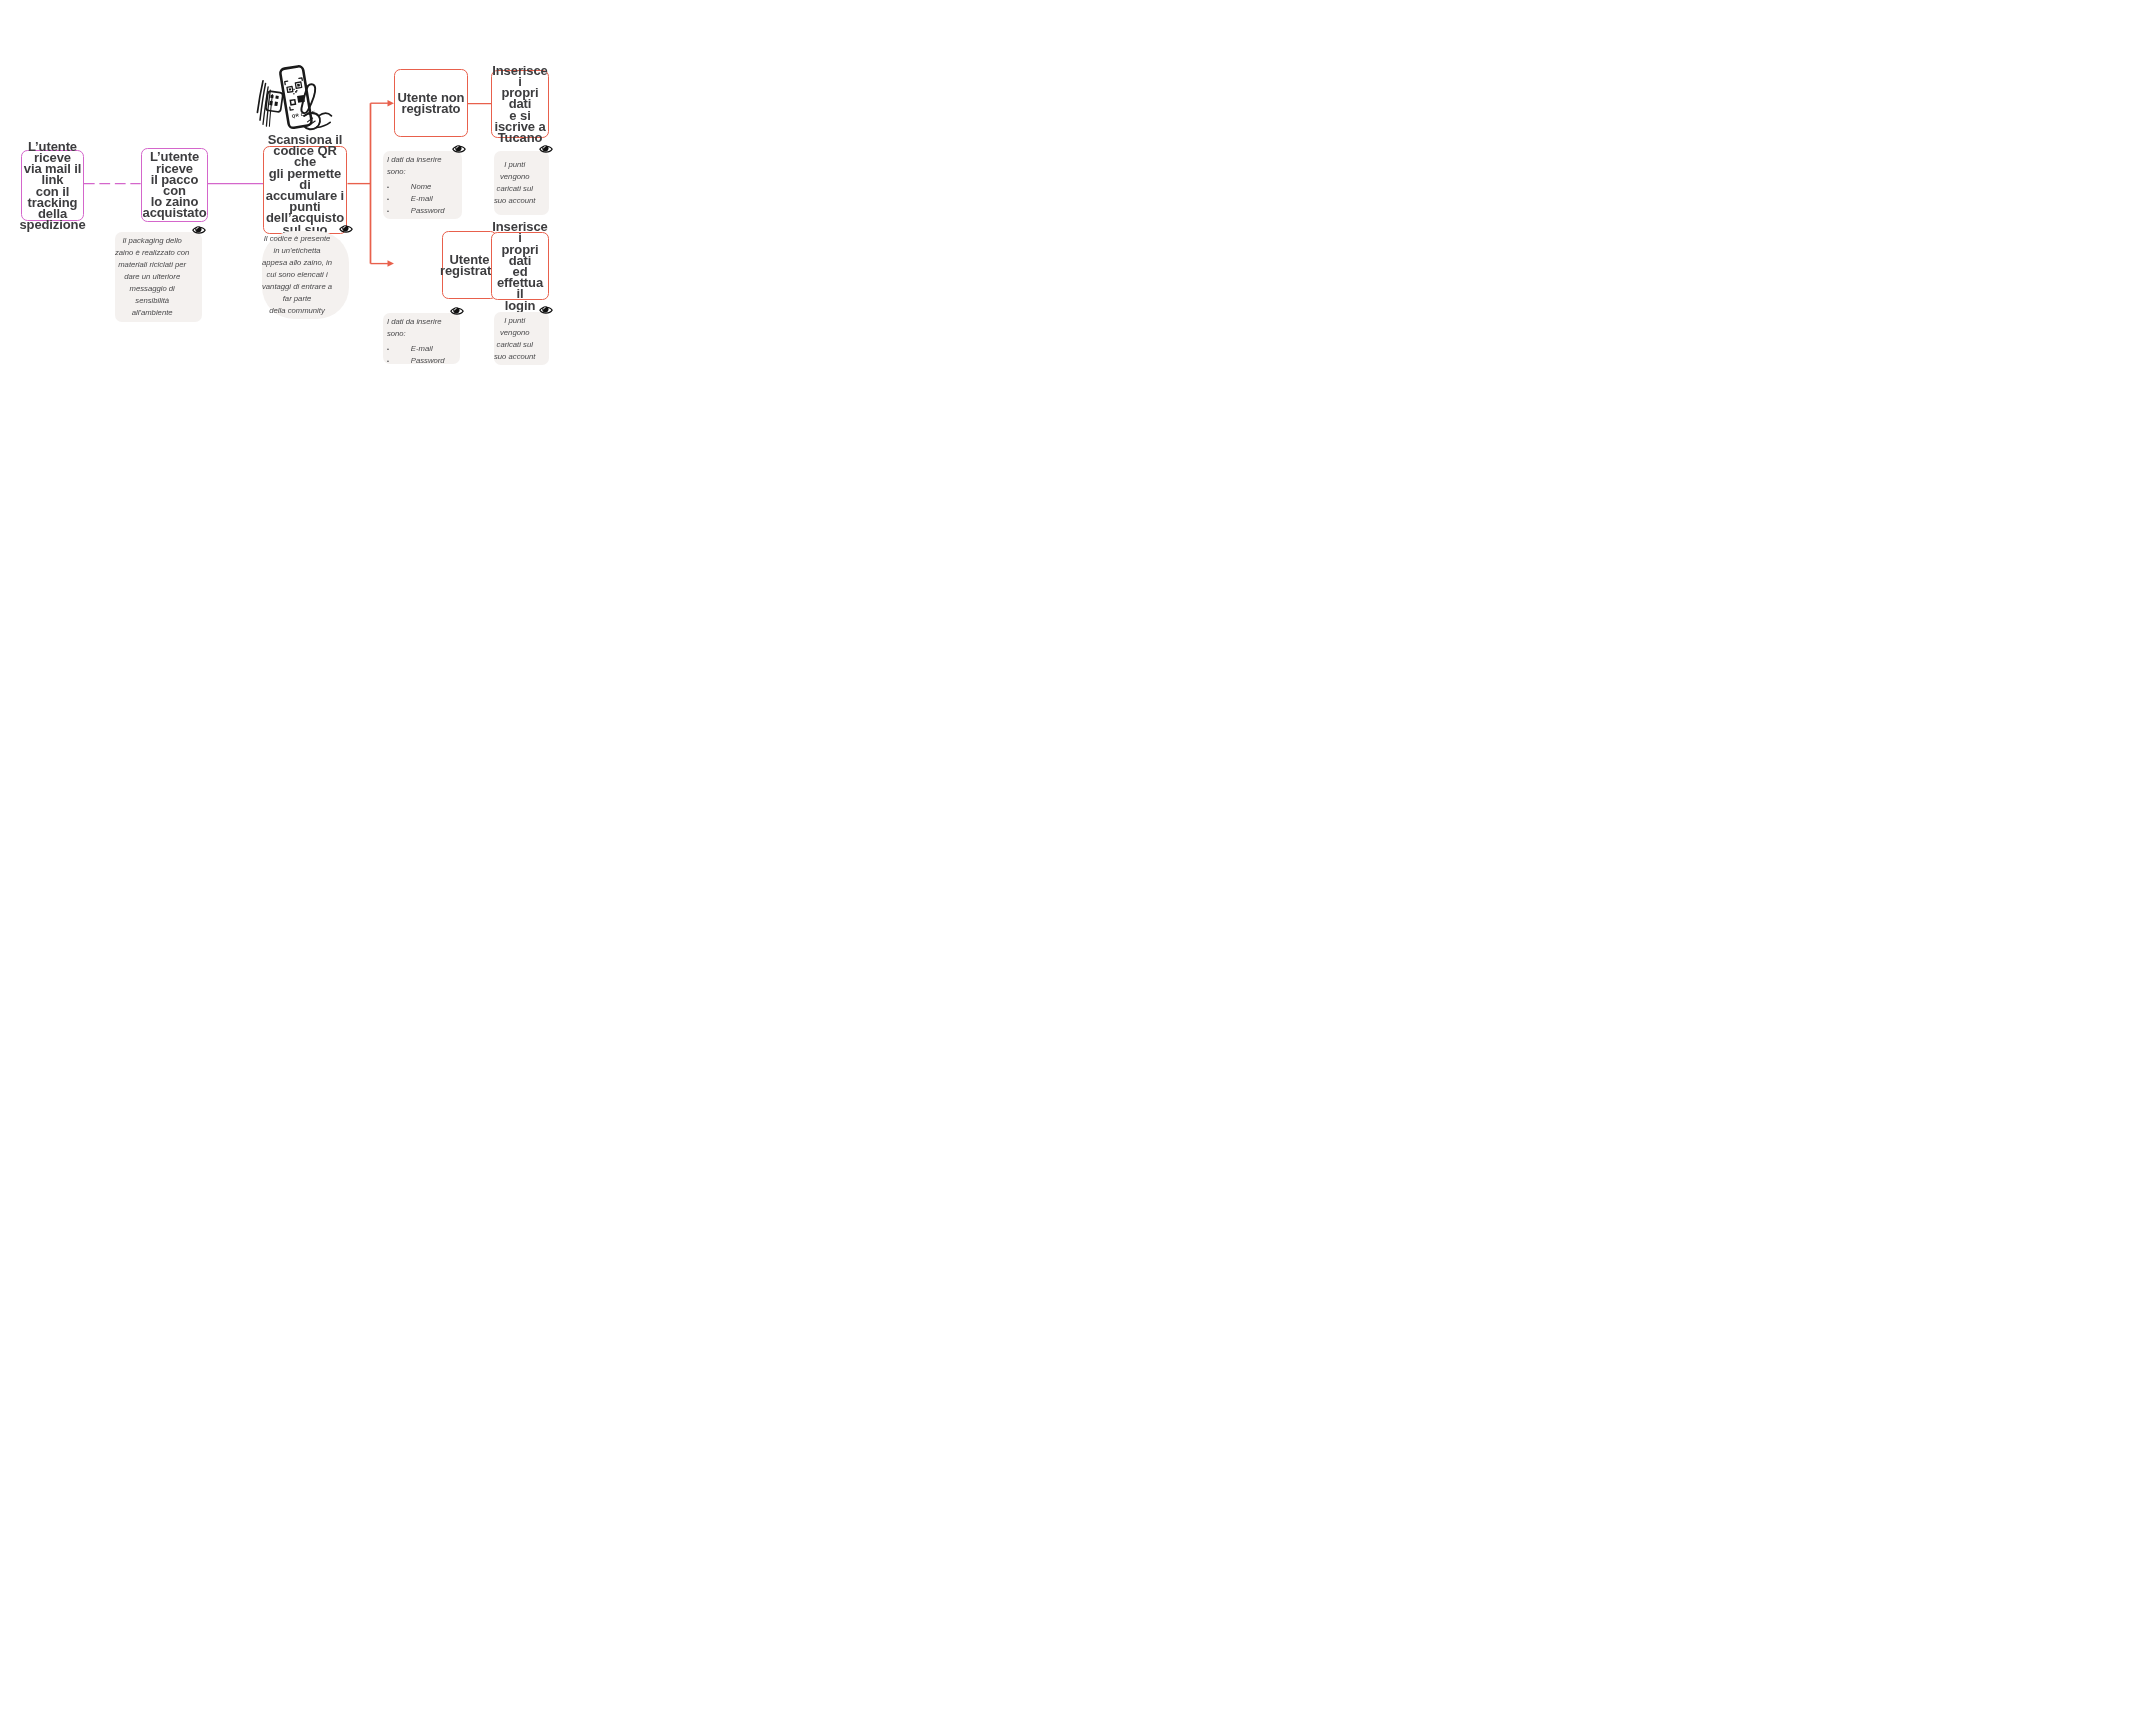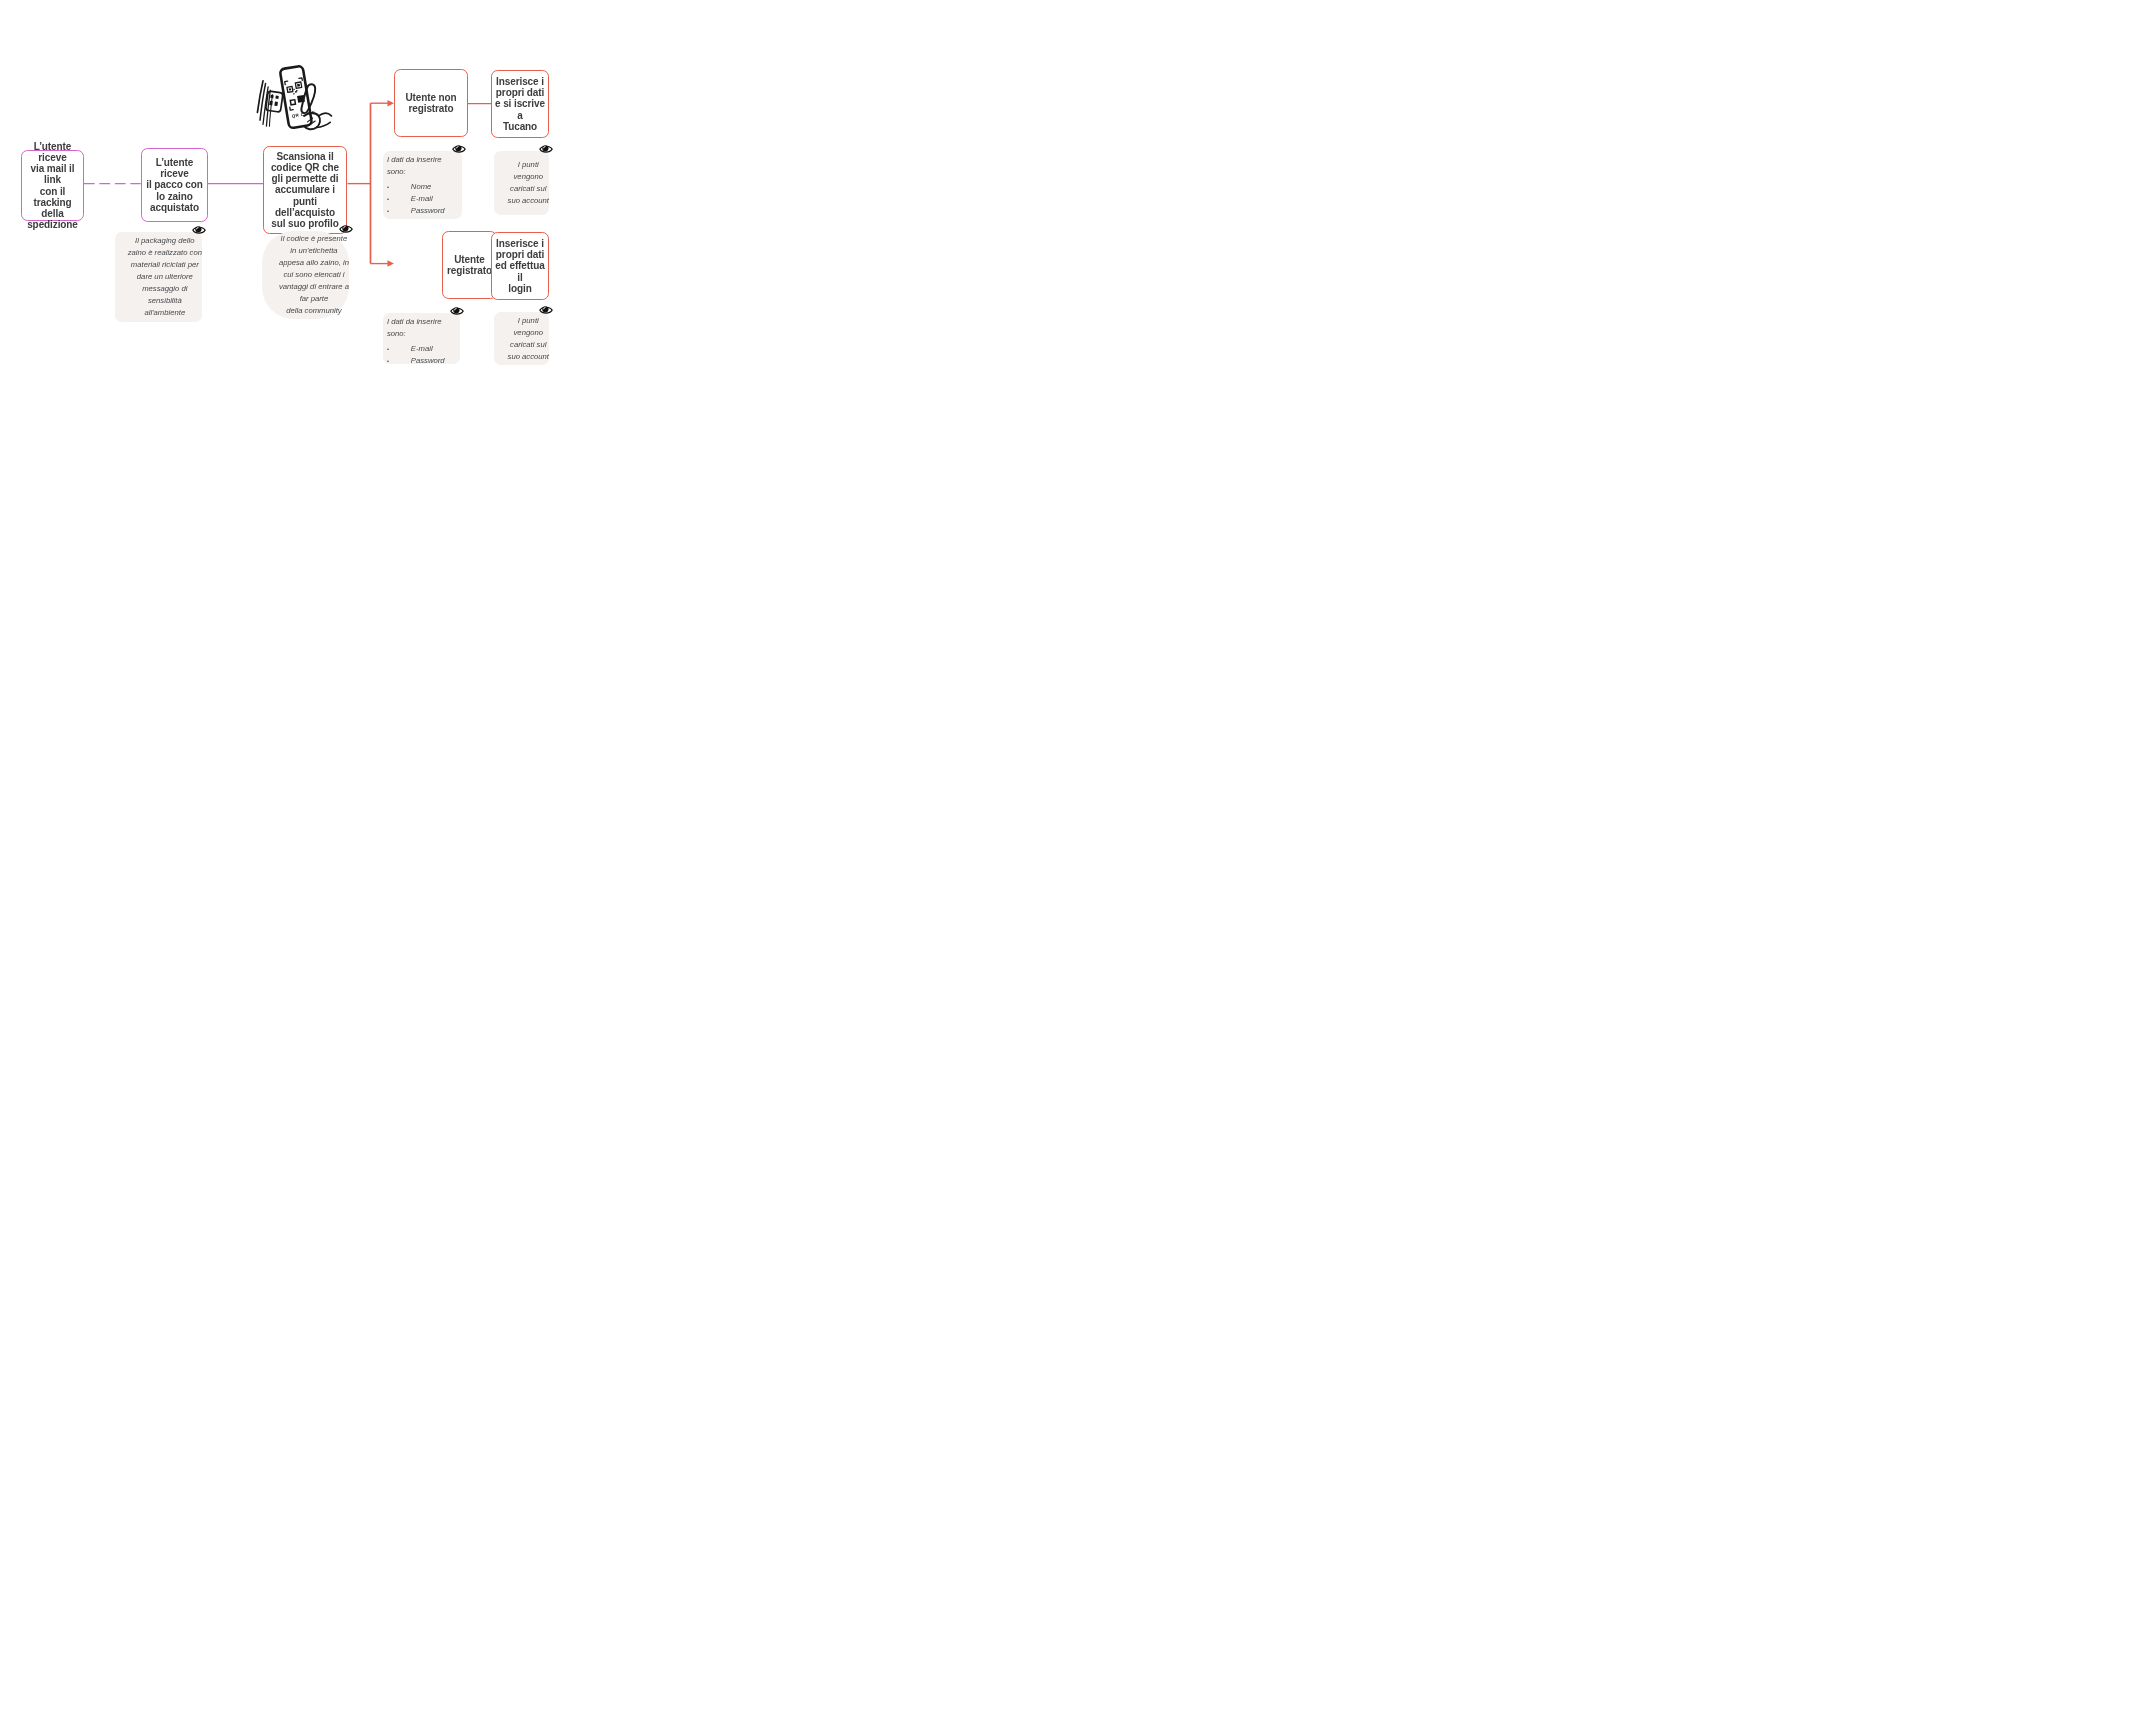--- a/index.html
+++ b/index.html
@@ -17,32 +17,32 @@
   .canvas{position:relative;width:572px;height:430px;background:#ffffff;overflow:hidden;}
 
   .lines{position:absolute;left:0;top:0;width:572px;height:430px;pointer-events:none;}
   .c-purple{stroke:var(--purple);}
   .c-red{stroke:var(--red);}
   .ah{fill:var(--red);stroke:none;}
 
   .box{
     position:absolute;background:#fff;border:1.3px solid #000;border-radius:6.5px;
     display:flex;align-items:center;justify-content:center;text-align:center;
-    font-size:10px;line-height:11.2px;font-weight:600;letter-spacing:-0.1px;
+    font-size:13px;line-height:11.2px;font-weight:600;letter-spacing:-0.1px;
     color:var(--text);white-space:pre-line;padding:1.7px;
   }
   .box.purple{border-color:var(--purple);}
   .box.red{border-color:var(--red);}
 
   .note{
     position:absolute;background:var(--note-bg);border-radius:6.9px;
     font-style:italic;font-size:7.7px;line-height:12px;color:var(--note-text);
   }
   .note .txt{white-space:pre-line;}
-  .note.center{display:flex;align-items:center;justify-content:flex-end;text-align:center;}
+  .note.center{display:flex;align-items:center;justify-content:flex-start;text-align:center;}
   .note.left{padding:3.4px 3.4px 2.6px 3.9px;text-align:left;}
   ul.datalist{list-style:none;margin:2.6px 0 0 0;padding:0;}
   ul.datalist li{display:flex;gap:22px;align-items:flex-start;line-height:12px;}
   ul.datalist .bullet{font-size:5.6px;line-height:12px;font-style:normal;}
 
   .eye{position:absolute;top:-6.9px;right:-4.3px;width:14px;height:10.3px;}
 
   .illustration{position:absolute;left:256px;top:62px;width:79px;height:71px;}
   .sk{fill:none;stroke:var(--ink);stroke-linecap:round;stroke-linejoin:round;}
   .qrtxt{font-family:"Liberation Sans","DejaVu Sans",sans-serif;font-weight:bold;font-size:10.5px;letter-spacing:1px;fill:#161616;}

